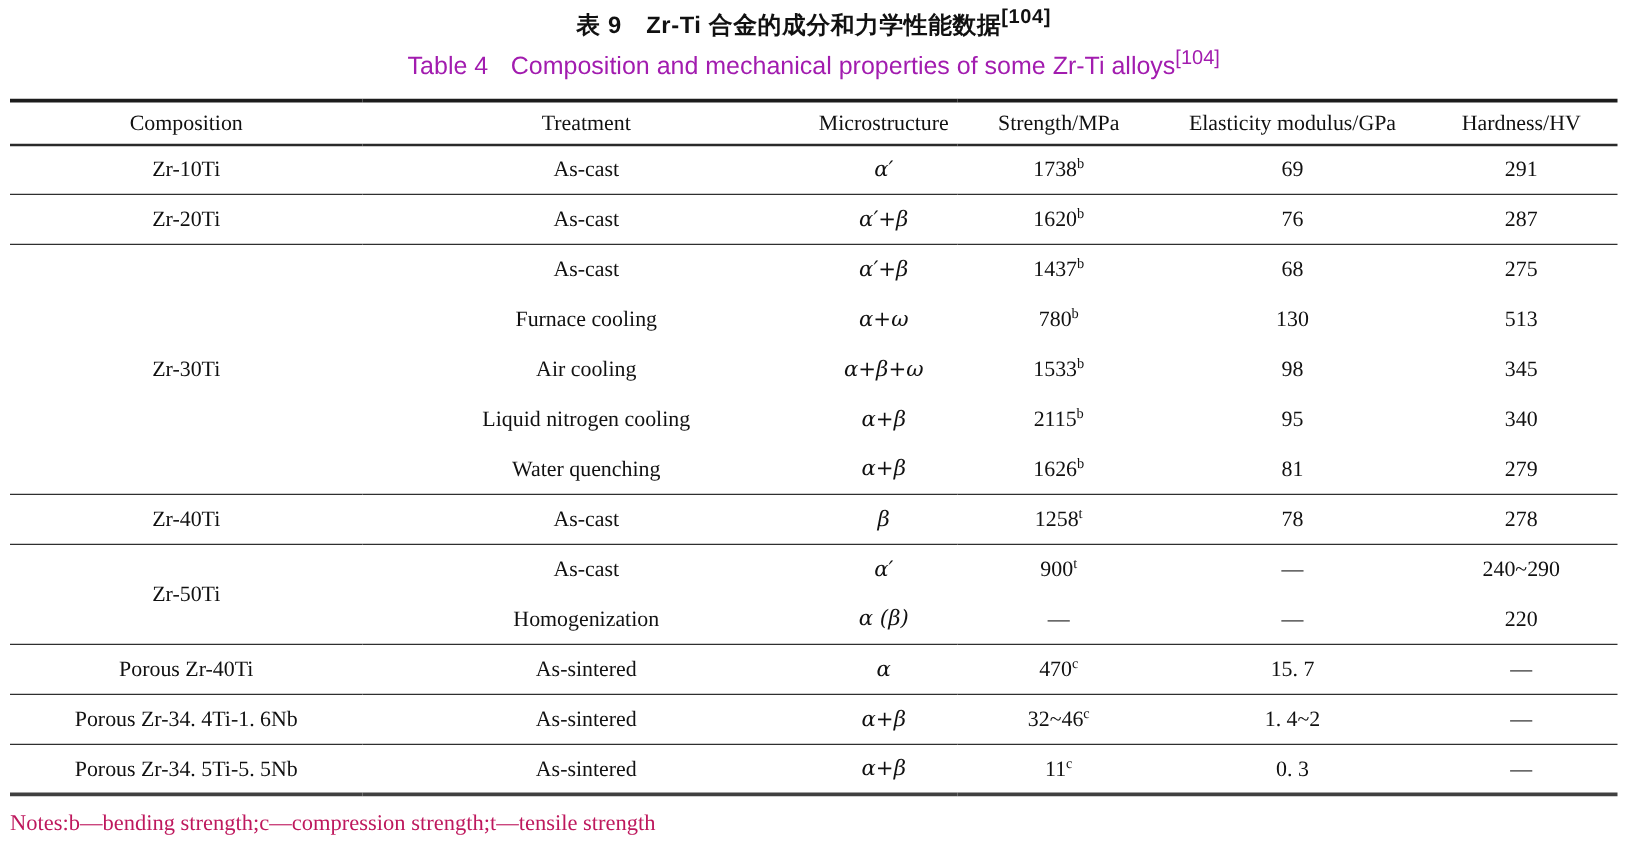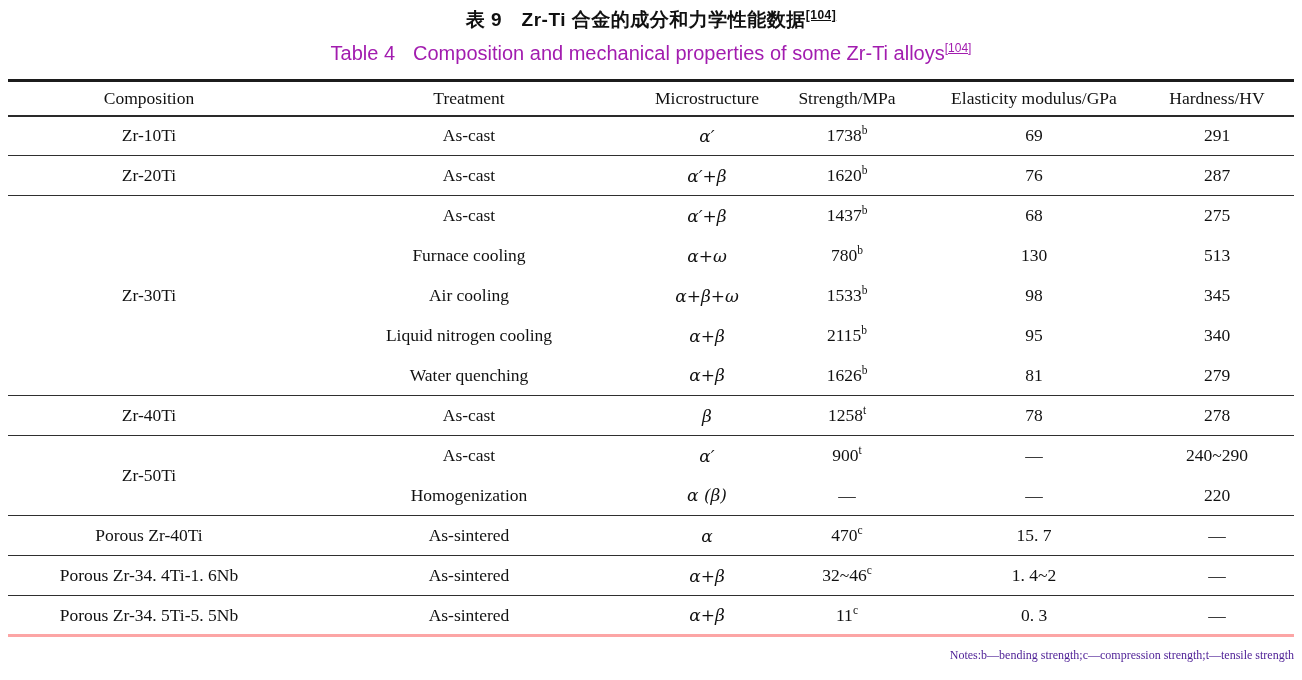--- a/index.html
+++ b/index.html
@@ -28,32 +28,31 @@
   .caption-en {
     margin-top: 9px;
     text-align: center;
     font-family: "Liberation Sans", sans-serif;
     font-weight: normal;
     font-size: 20px;
     color: #a21caf;
   }
   .caption-en .en-label { margin-right: 18px; }
   sup.ref {
-    font-size: 12px;
+    font-size: 16px;
     vertical-align: super;
     line-height: 0;
-    text-decoration: underline;
   }
   table.props {
     border-collapse: collapse;
     table-layout: fixed;
     width: 1286px;
     margin: 14px auto 11px auto;
     border-top: 3px solid #1c1c1c;
-    border-bottom: 3px solid #fca5a5;
+    border-bottom: 3px solid #404040;
     font-size: 17.5px;
   }
   table.props col.c-comp   { width: 282px; }
   table.props col.c-treat  { width: 358px; }
   table.props col.c-micro  { width: 118px; }
   table.props col.c-str    { width: 162px; }
   table.props col.c-mod    { width: 212px; }
   table.props col.c-hard   { width: 154px; }
   table.props thead tr {
     height: 35px;
@@ -82,23 +81,23 @@
   }
   td sup {
     font-size: 11.5px;
     vertical-align: super;
     line-height: 0;
     font-style: normal;
   }
   .notes {
     width: 1286px;
     margin: 7px auto 0 auto;
-    text-align: right;
-    font-size: 12px;
-    color: #4c1d95;
+    text-align: left;
+    font-size: 18px;
+    color: #be185d;
   }
 </style>
 </head>
 <body>
 
 <div class="page">
 
   <div class="caption-zh">
     <span>表 9　Zr-Ti 合金的成分和力学性能数据</span><sup class="ref">[104]</sup>
   </div>

